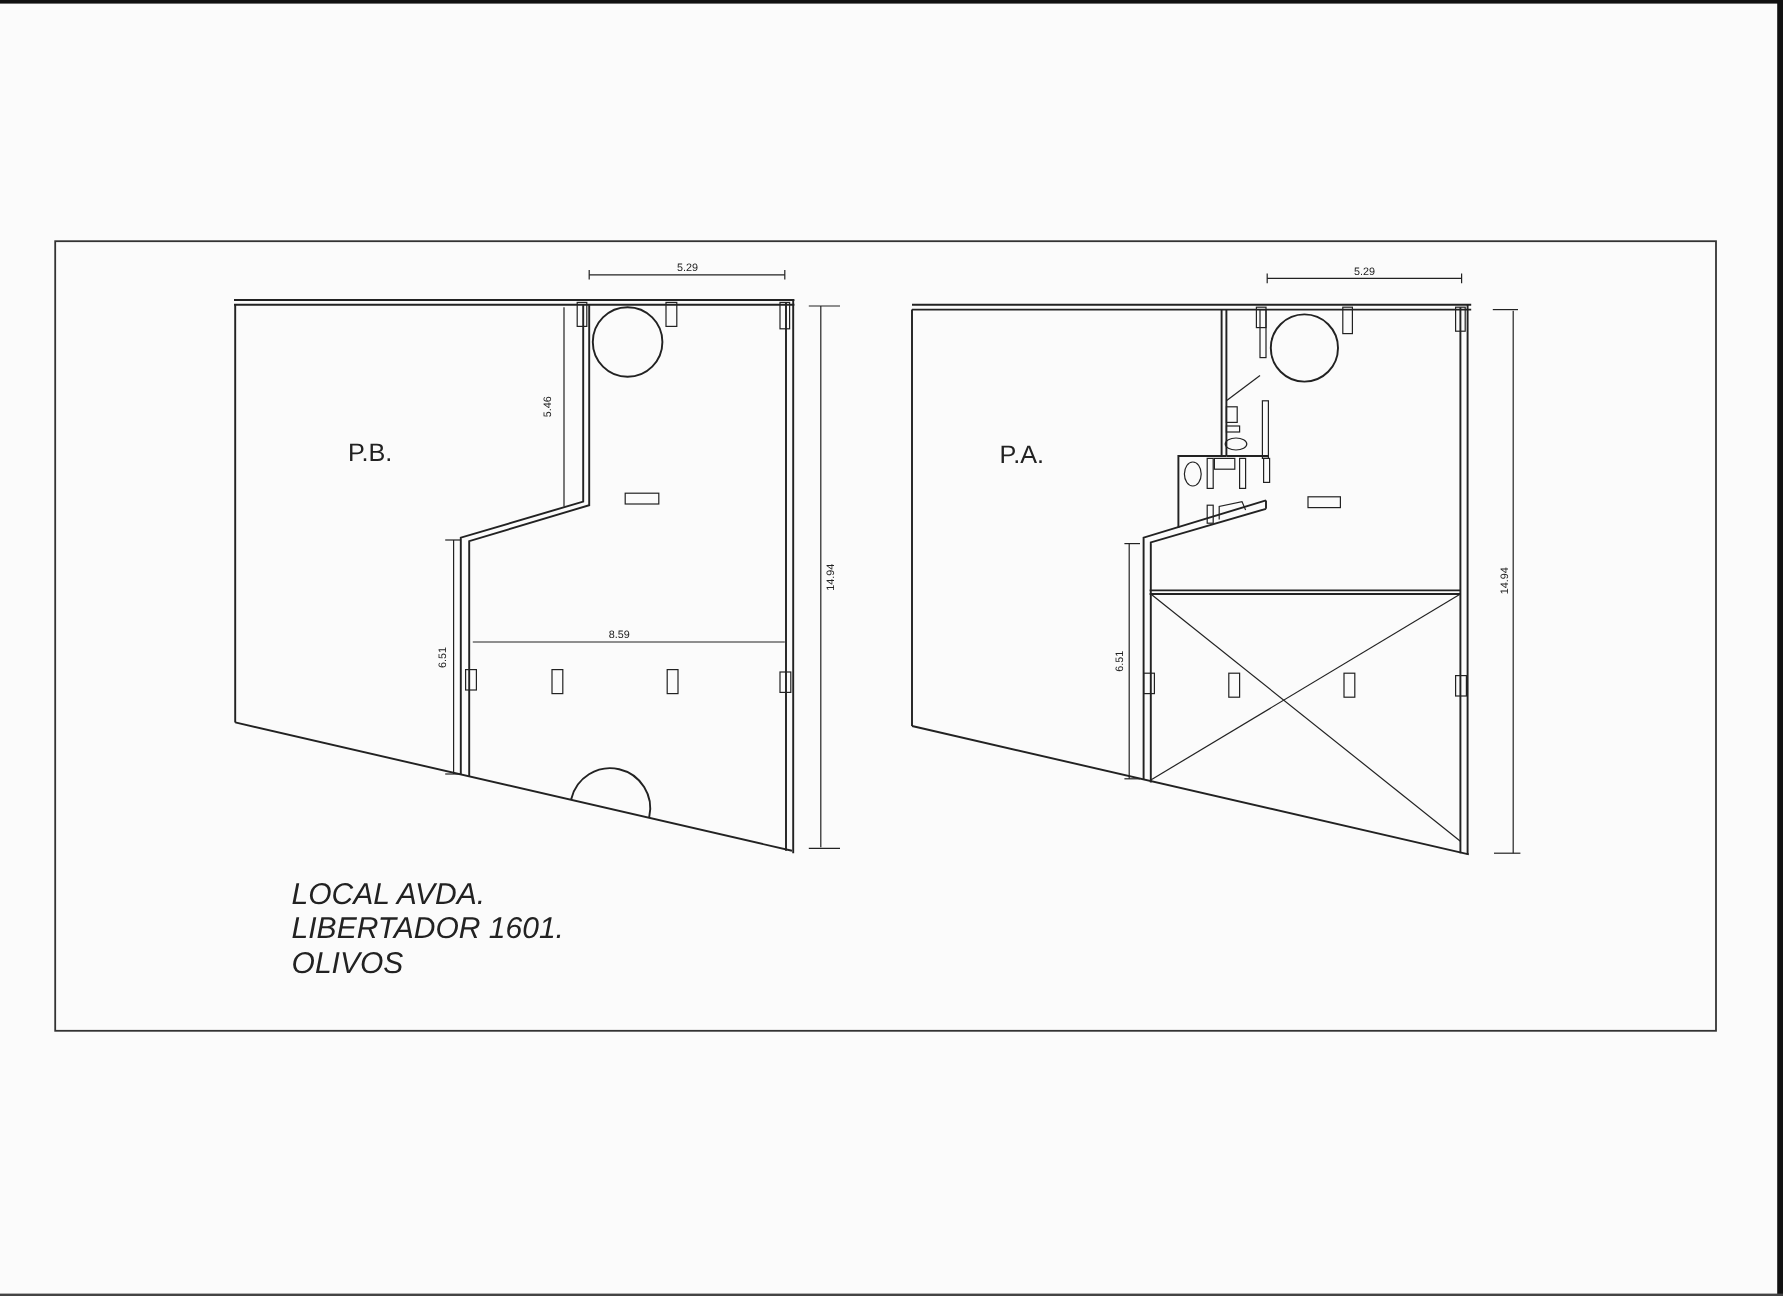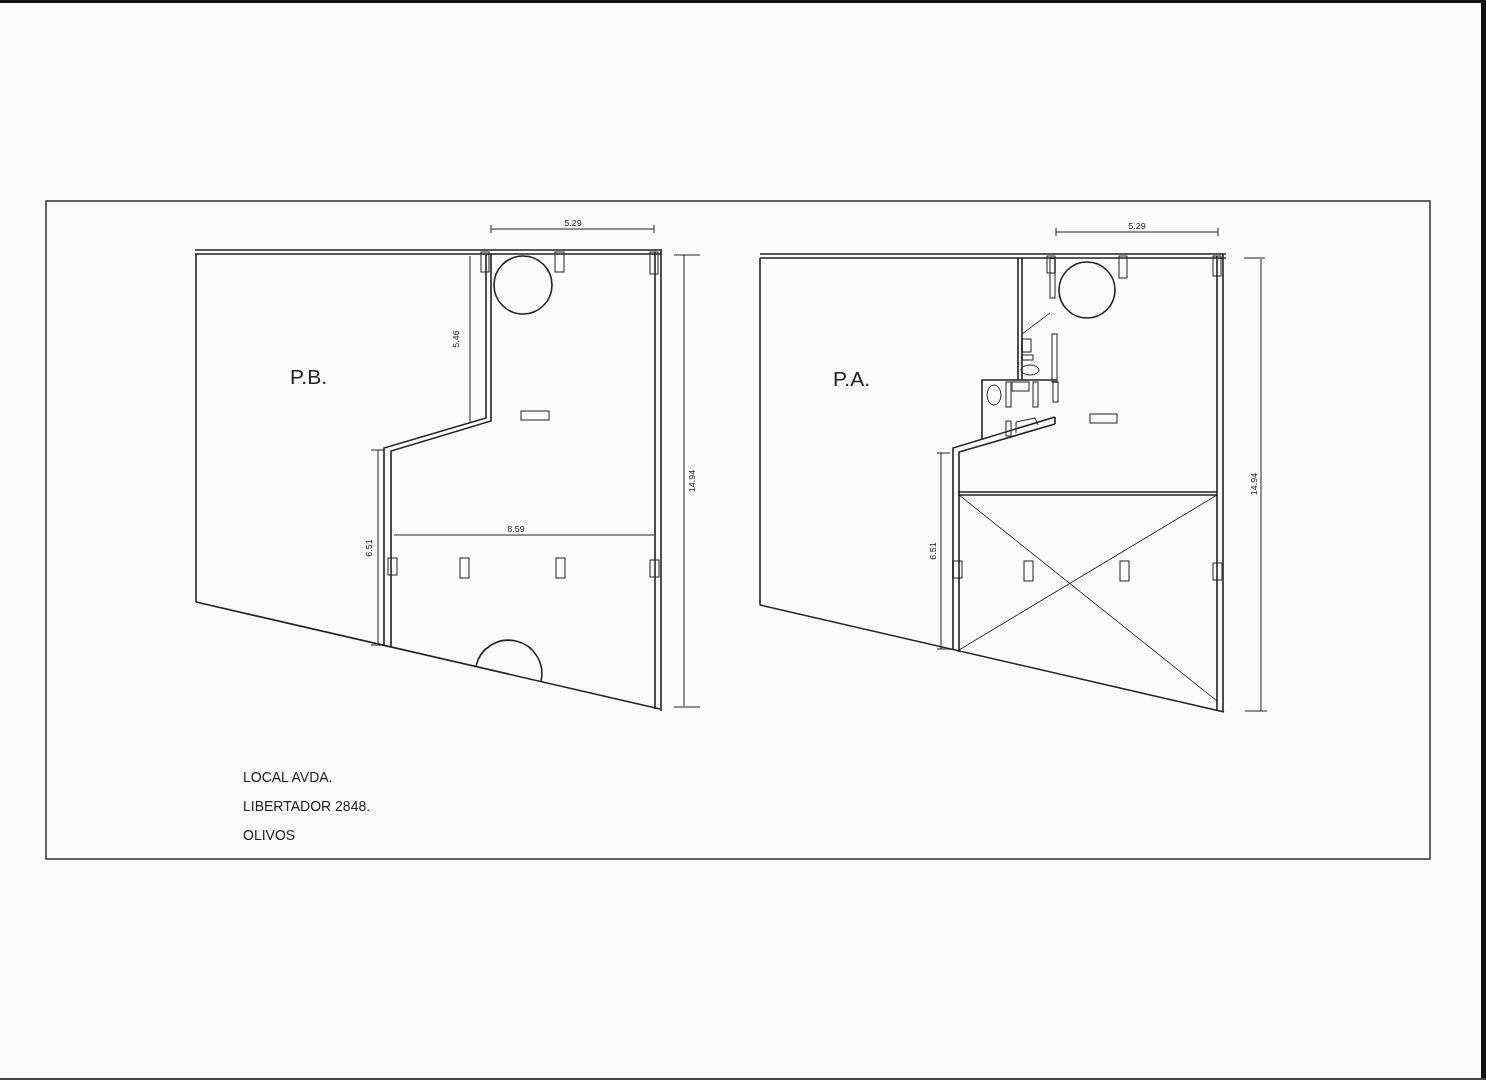--- a/index.html
+++ b/index.html
@@ -12,23 +12,24 @@
     .page-edge-top { position: absolute; left: 0; top: 0; width: 1486px; height: 3px; background: #111; }
     .page-edge-right { position: absolute; right: 0; top: 0; width: 5px; height: 1080px; background: #111; }
     .page-edge-bottom { position: absolute; left: 0; bottom: 0; width: 1486px; height: 2px; background: #444; }
     svg.sheet { position: absolute; left: 0; top: 0; }
     .ln { stroke: #222; stroke-width: 1.6; fill: none; }
     .thin { stroke: #222; stroke-width: 1; fill: none; }
     .frame { stroke: #333; stroke-width: 1.5; fill: none; }
     .dim-text { font-family: "Liberation Sans", sans-serif; font-size: 9px; fill: #222; }
     .label-text { font-family: "Liberation Sans", sans-serif; font-size: 21px; fill: #222; }
     .addr {
-      position: absolute; left: 243px; top: 763px;
-      font-family: "Liberation Sans", sans-serif; font-size: 14px; line-height: 29px;
+      position: absolute; left: 243px; top: 731px;
+      font-family: "Liberation Sans", sans-serif; font-size: 25px; line-height: 29px;
       color: #222;
+      font-style: italic;
     }
     .addr div { white-space: nowrap; }
   </style>
 </head>
 <body>
 
 <div class="page-edge-top"></div>
 <div class="page-edge-right"></div>
 <div class="page-edge-bottom"></div>
 
@@ -156,15 +157,15 @@
     <line class="thin" x1="1244" y1="258" x2="1265" y2="258"></line>
     <line class="thin" x1="1245" y1="711" x2="1267" y2="711"></line>
     <text class="dim-text" x="1257" y="484" text-anchor="middle" transform="rotate(-90 1257 484)">14.94</text>
 
     <text class="label-text" x="833" y="386">P.A.</text>
   </g>
 </svg>
 
 <div class="addr">
   <div>LOCAL AVDA.</div>
-  <div>LIBERTADOR 2848.</div>
+  <div>LIBERTADOR 1601.</div>
   <div>OLIVOS</div>
 </div>
 
 </body></html>

